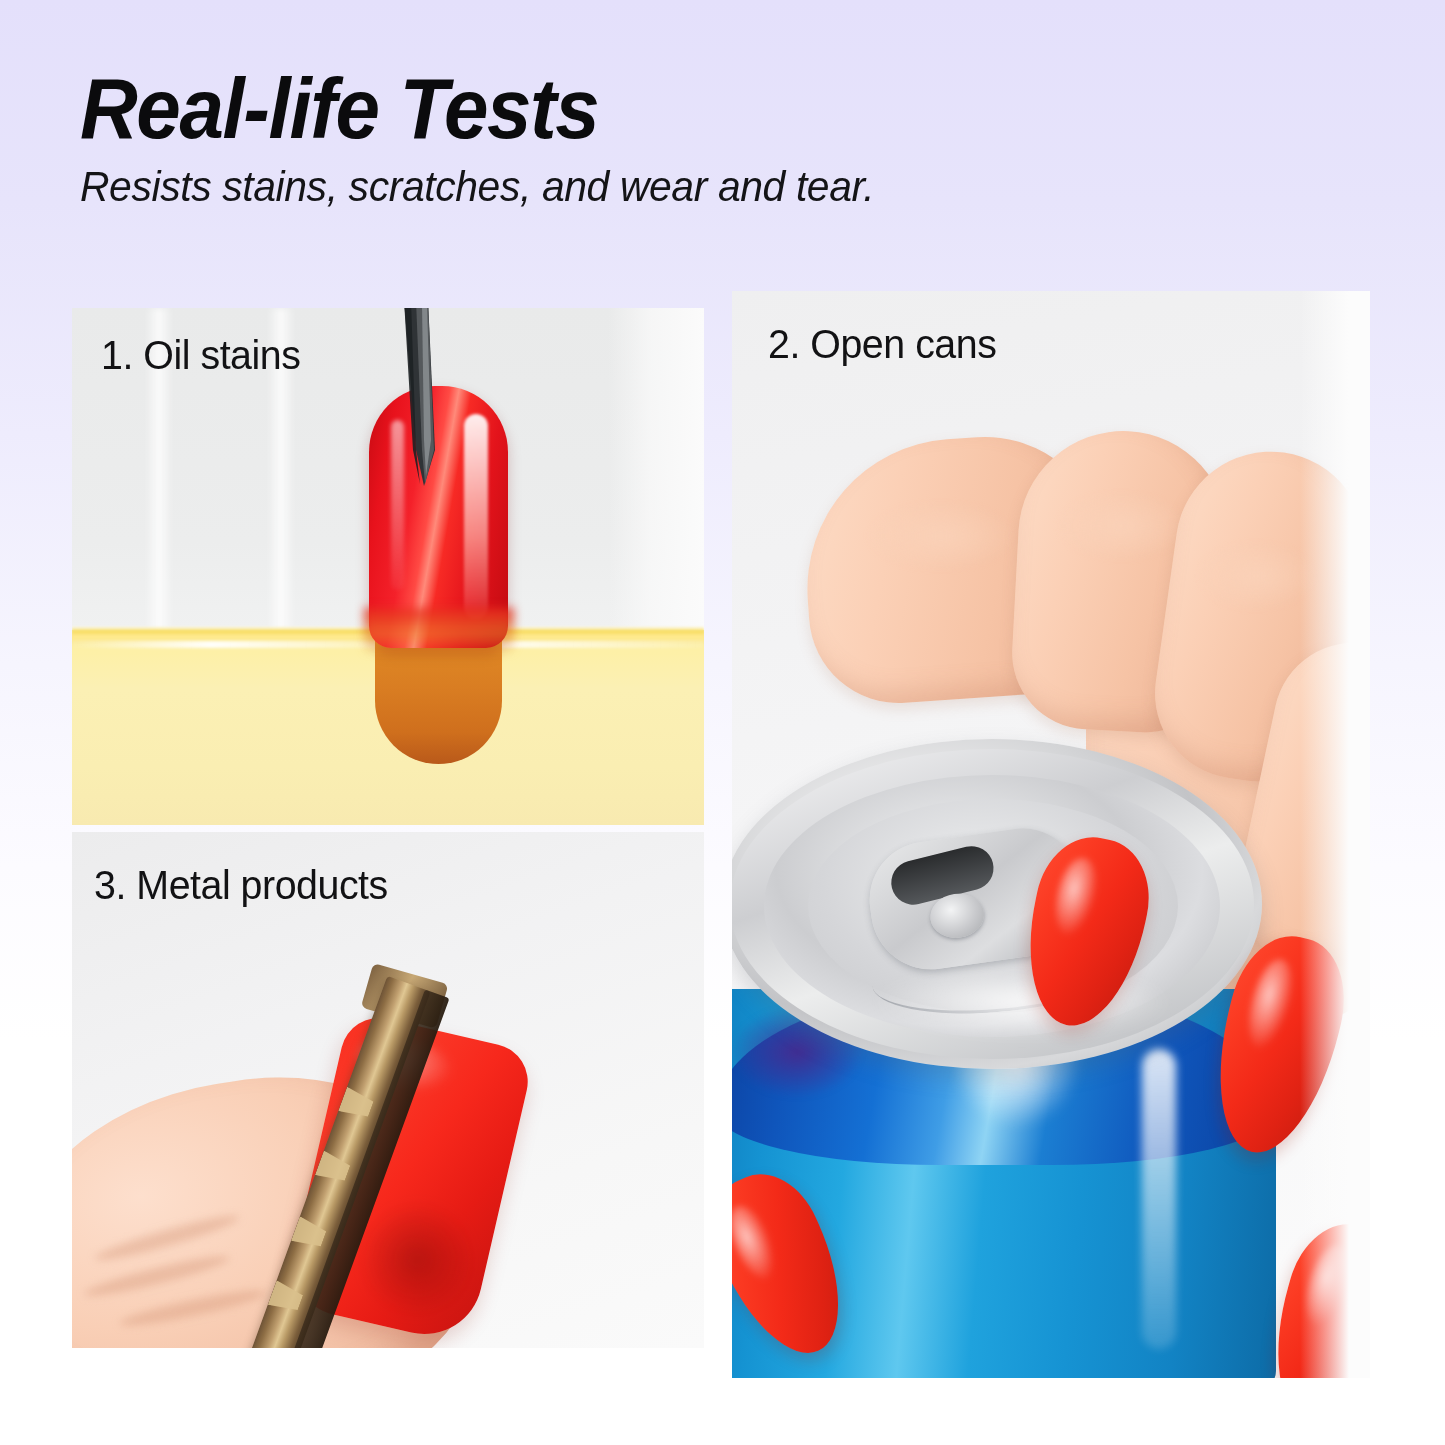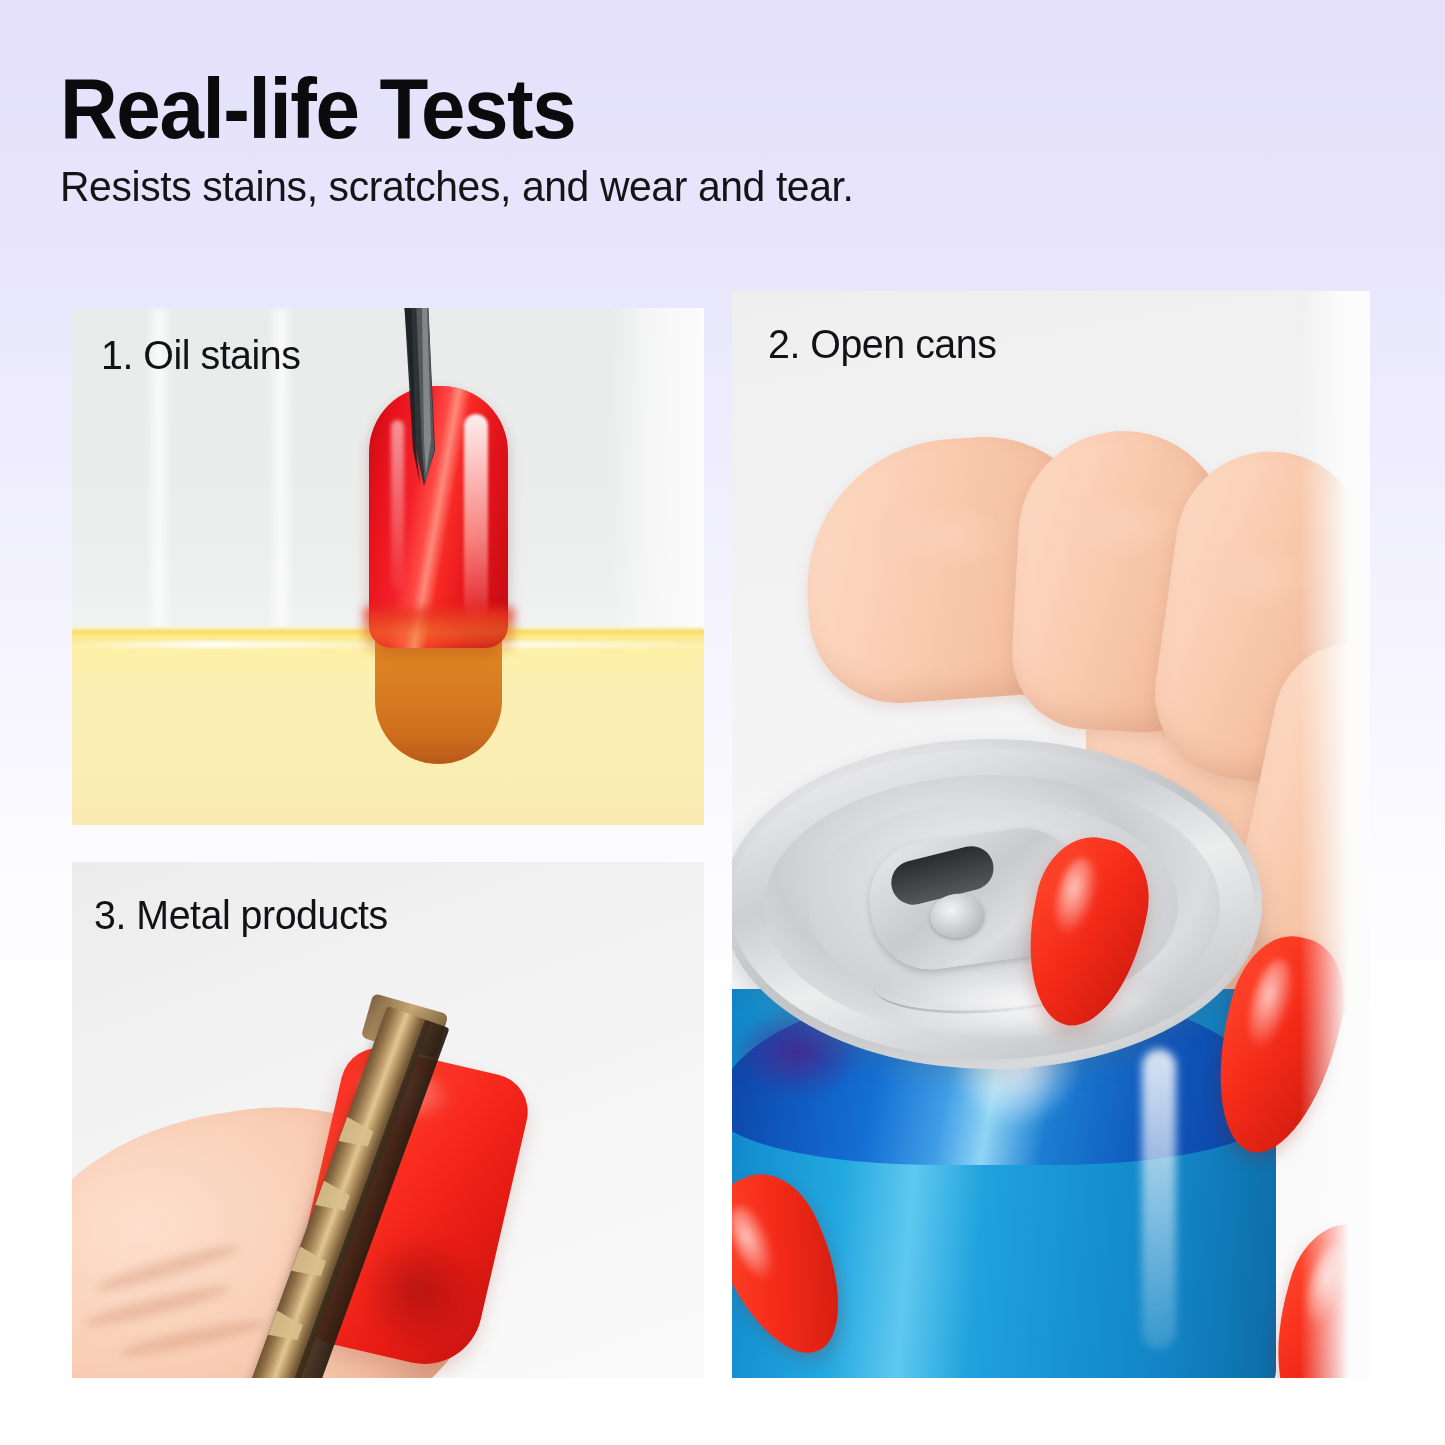--- a/index.html
+++ b/index.html
@@ -8,21 +8,21 @@
     font-family:"Liberation Sans", sans-serif;
     background:#ffffff;
   }
   #root{
     position:relative;width:1445px;height:1445px;
     background:
       linear-gradient(180deg,#e4e0fb 0%,#e7e4fb 14%,#eeecfd 30%,#f6f5fe 46%,#fcfbff 60%,#ffffff 72%,#ffffff 100%);
   }
 
   
-  .header{position:absolute;left:60px;top:62px;width:1300px;}
+  .header{position:absolute;left:80px;top:62px;width:1300px;font-style:italic;}
   .title{
     font-size:86px;line-height:92px;font-weight:bold;color:#0b0b0d;
     letter-spacing:-1.5px;margin:0;
     transform:scaleX(.93);transform-origin:left center;
     white-space:nowrap;
   }
   .subtitle{
     font-size:43px;line-height:52px;color:#141417;margin:6px 0 0 0;
     letter-spacing:-0.4px;transform:scaleX(.95);transform-origin:left center;
     white-space:nowrap;
@@ -89,21 +89,21 @@
   .nail1-blend{
     position:absolute;left:292px;top:300px;width:150px;height:46px;
     background:linear-gradient(180deg,rgba(230,40,30,.85),rgba(235,140,45,.55) 55%,rgba(240,190,90,.0));
     filter:blur(5px);z-index:21;
   }
   .tweezer{
     position:absolute;left:330px;top:-8px;width:46px;height:190px;z-index:22;
   }
 
   
-  #panel-metal{left:72px;top:862px;width:632px;height:516px;
+  #panel-metal{left:72px;top:832px;width:632px;height:516px;
     background:linear-gradient(160deg,#ececed 0%,#f2f2f3 35%,#f7f7f7 70%,#fafafa 100%);}
   #panel-metal .plabel{left:22px;top:30px;}
   .thumb{
     position:absolute;left:-60px;top:250px;width:460px;height:330px;
     border-radius:50% 46% 40% 44%;
     background:
       radial-gradient(ellipse at 30% 30%,#fddfcd 0%,#f9cfb6 40%,#f2bfa4 70%,#e8ae93 100%);
     transform:rotate(-9deg);
     box-shadow:inset -10px -16px 28px rgba(190,120,90,.26);
   }

